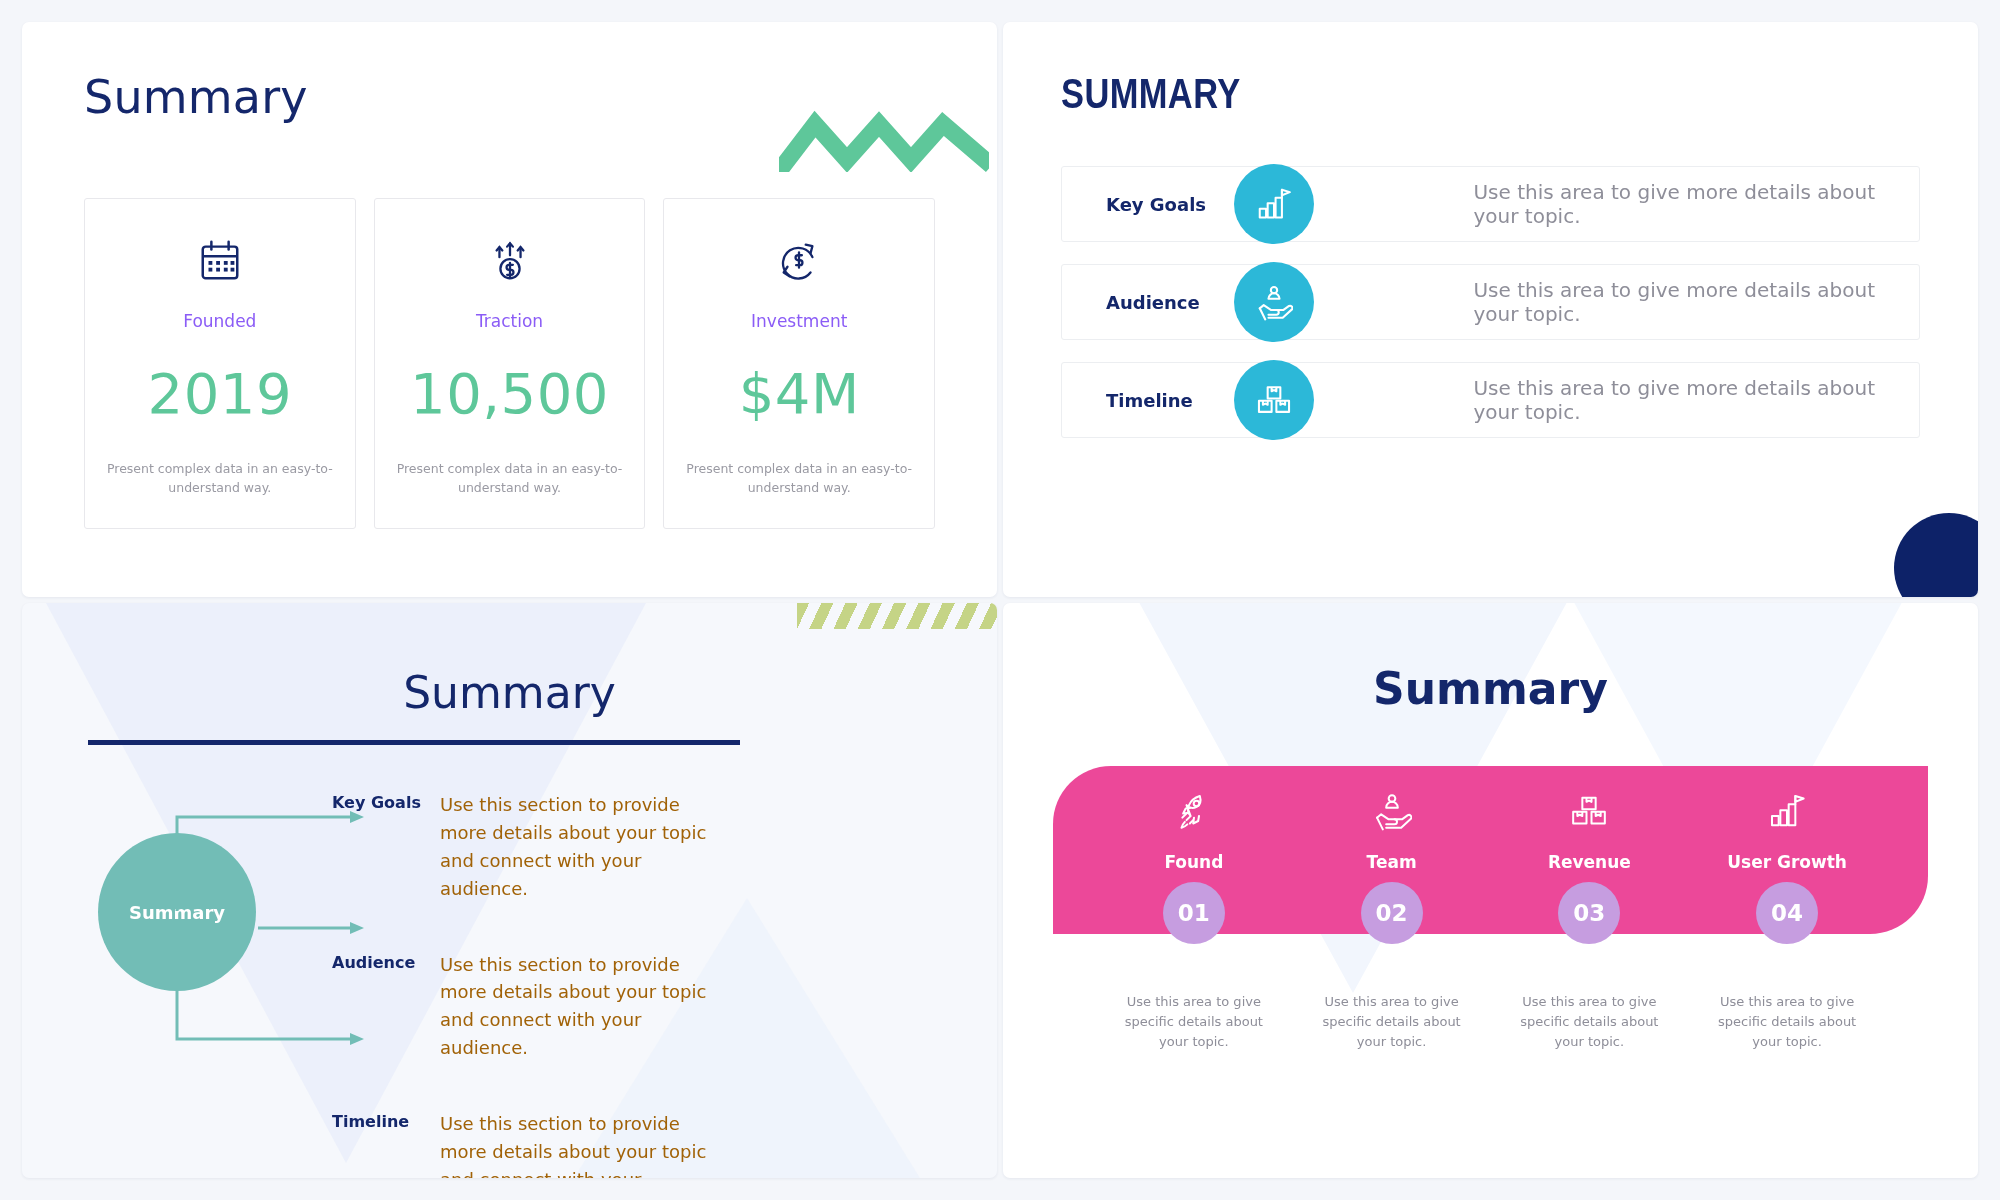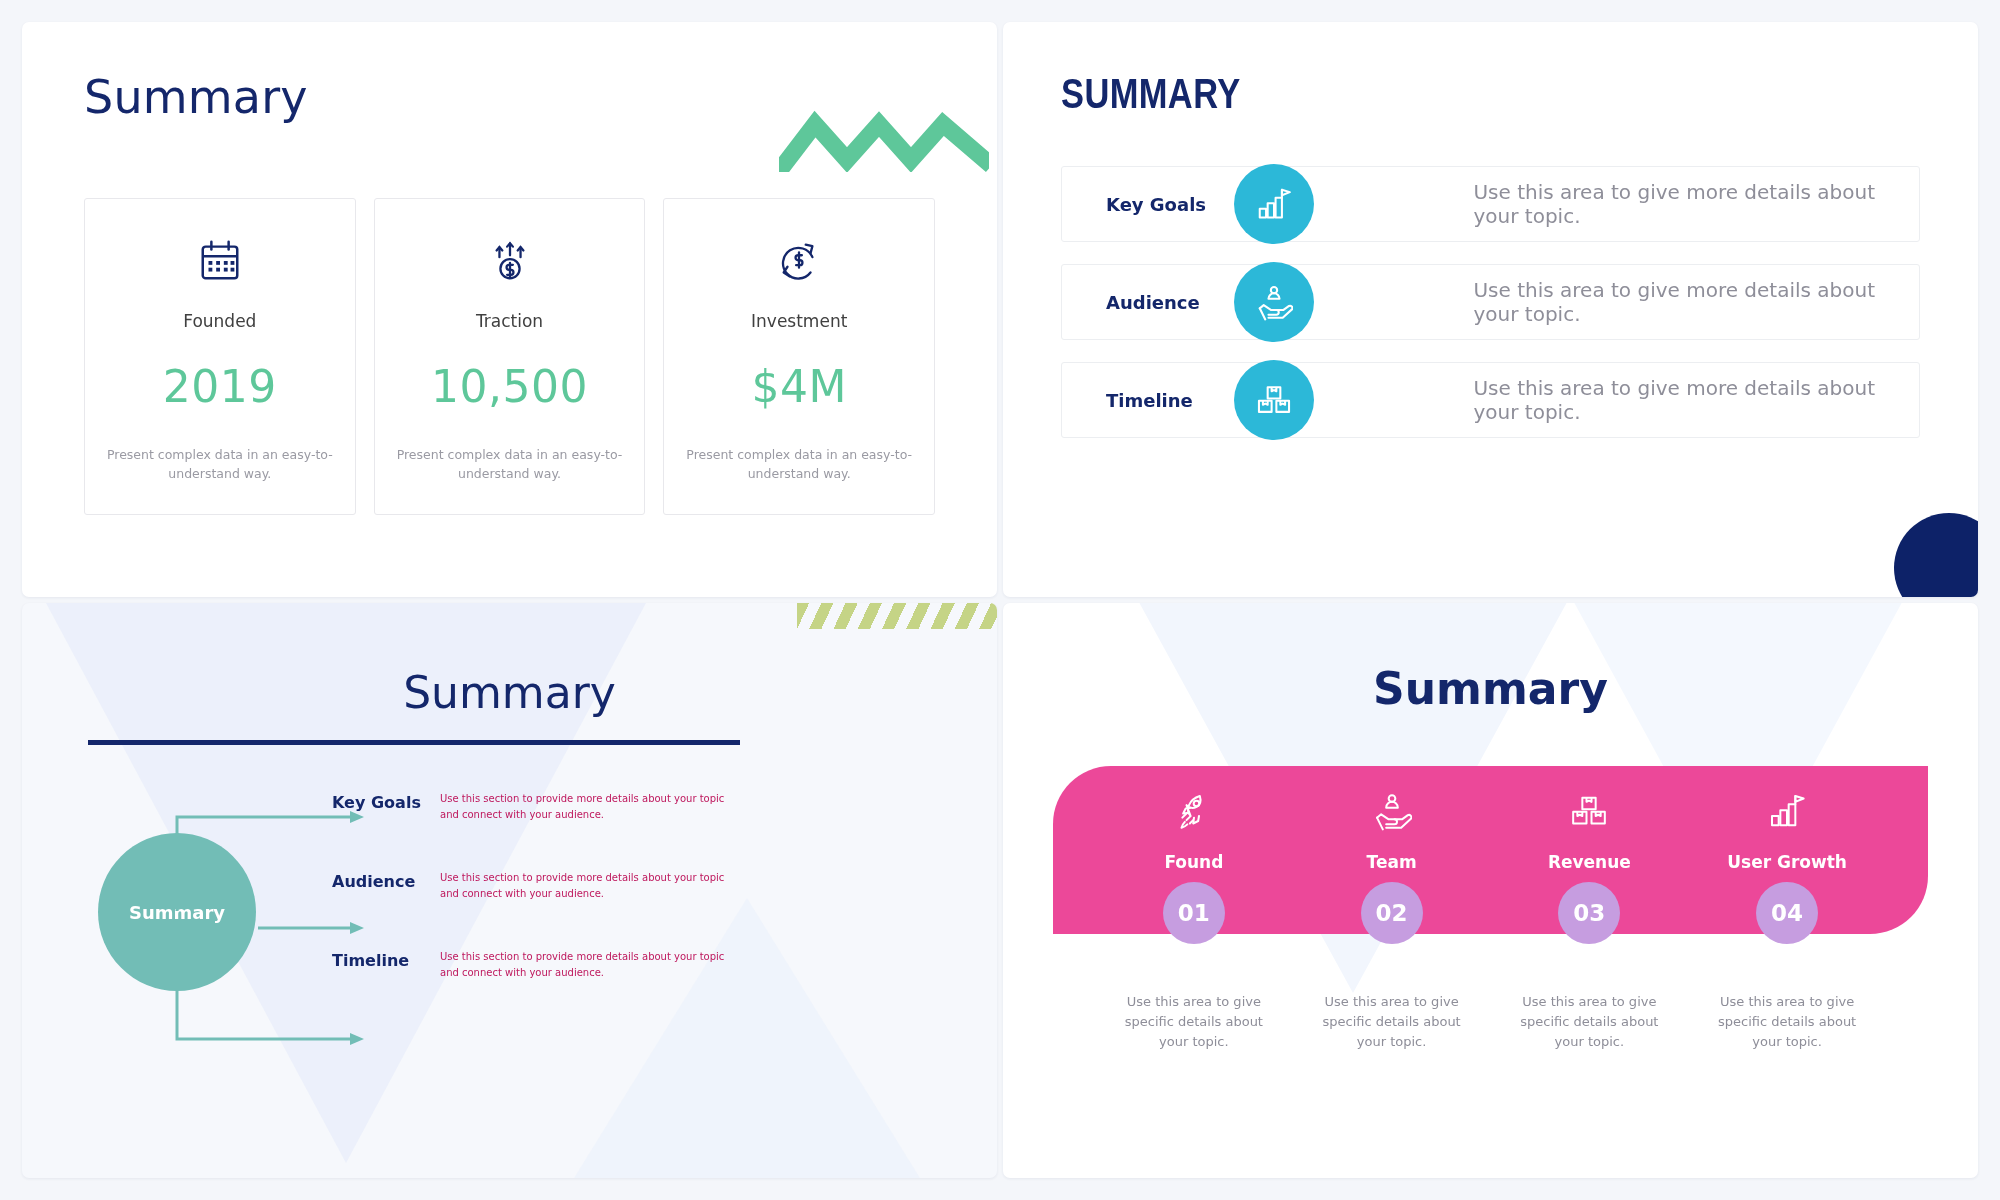--- a/index.html
+++ b/index.html
@@ -51,26 +51,26 @@
     border: 1px solid #e8e8ec;
     border-radius: 3px;
     padding: 34px 16px 30px;
     text-align: center;
     min-height: 268px;
   }
   .stat-icon { height: 56px; display:flex; align-items:center; justify-content:center; }
   .stat-label {
     margin-top: 22px;
     font-size: 17px;
-    color: #404040;
+    color: #8b5cf6;
     font-family: "DejaVu Sans", sans-serif;
   }
   .stat-value {
     margin-top: 30px;
-    font-size: 44px;
+    font-size: 56px;
     color: #5ec79a;
     font-family: "DejaVu Sans", sans-serif;
     letter-spacing: .5px;
   }
   .stat-desc {
     margin-top: 34px;
     font-size: 12.5px;
     line-height: 1.5;
     color: #9a9aa3;
     font-family: "DejaVu Sans", sans-serif;
@@ -190,23 +190,23 @@
   .p3-item { display: flex; align-items: flex-start; }
   .p3-item-label {
     width: 108px;
     font-size: 16px;
     font-weight: 700;
     color: #14276b;
     font-family: "DejaVu Sans", sans-serif;
     padding-top: 2px;
   }
   .p3-item-text {
-    font-size: 10px;
+    font-size: 18px;
     line-height: 1.55;
-    color: #be185d;
+    color: #a16207;
     width: 290px;
     font-family: "DejaVu Sans", sans-serif;
   }
   .p3-arrows { position: absolute; left: 0; top: 0; z-index: 2; }
 
   
   .p4 { padding: 40px 50px; }
   .p4-bg {
     position: absolute; top: -30px; left: 120px;
     width: 0; height: 0;

